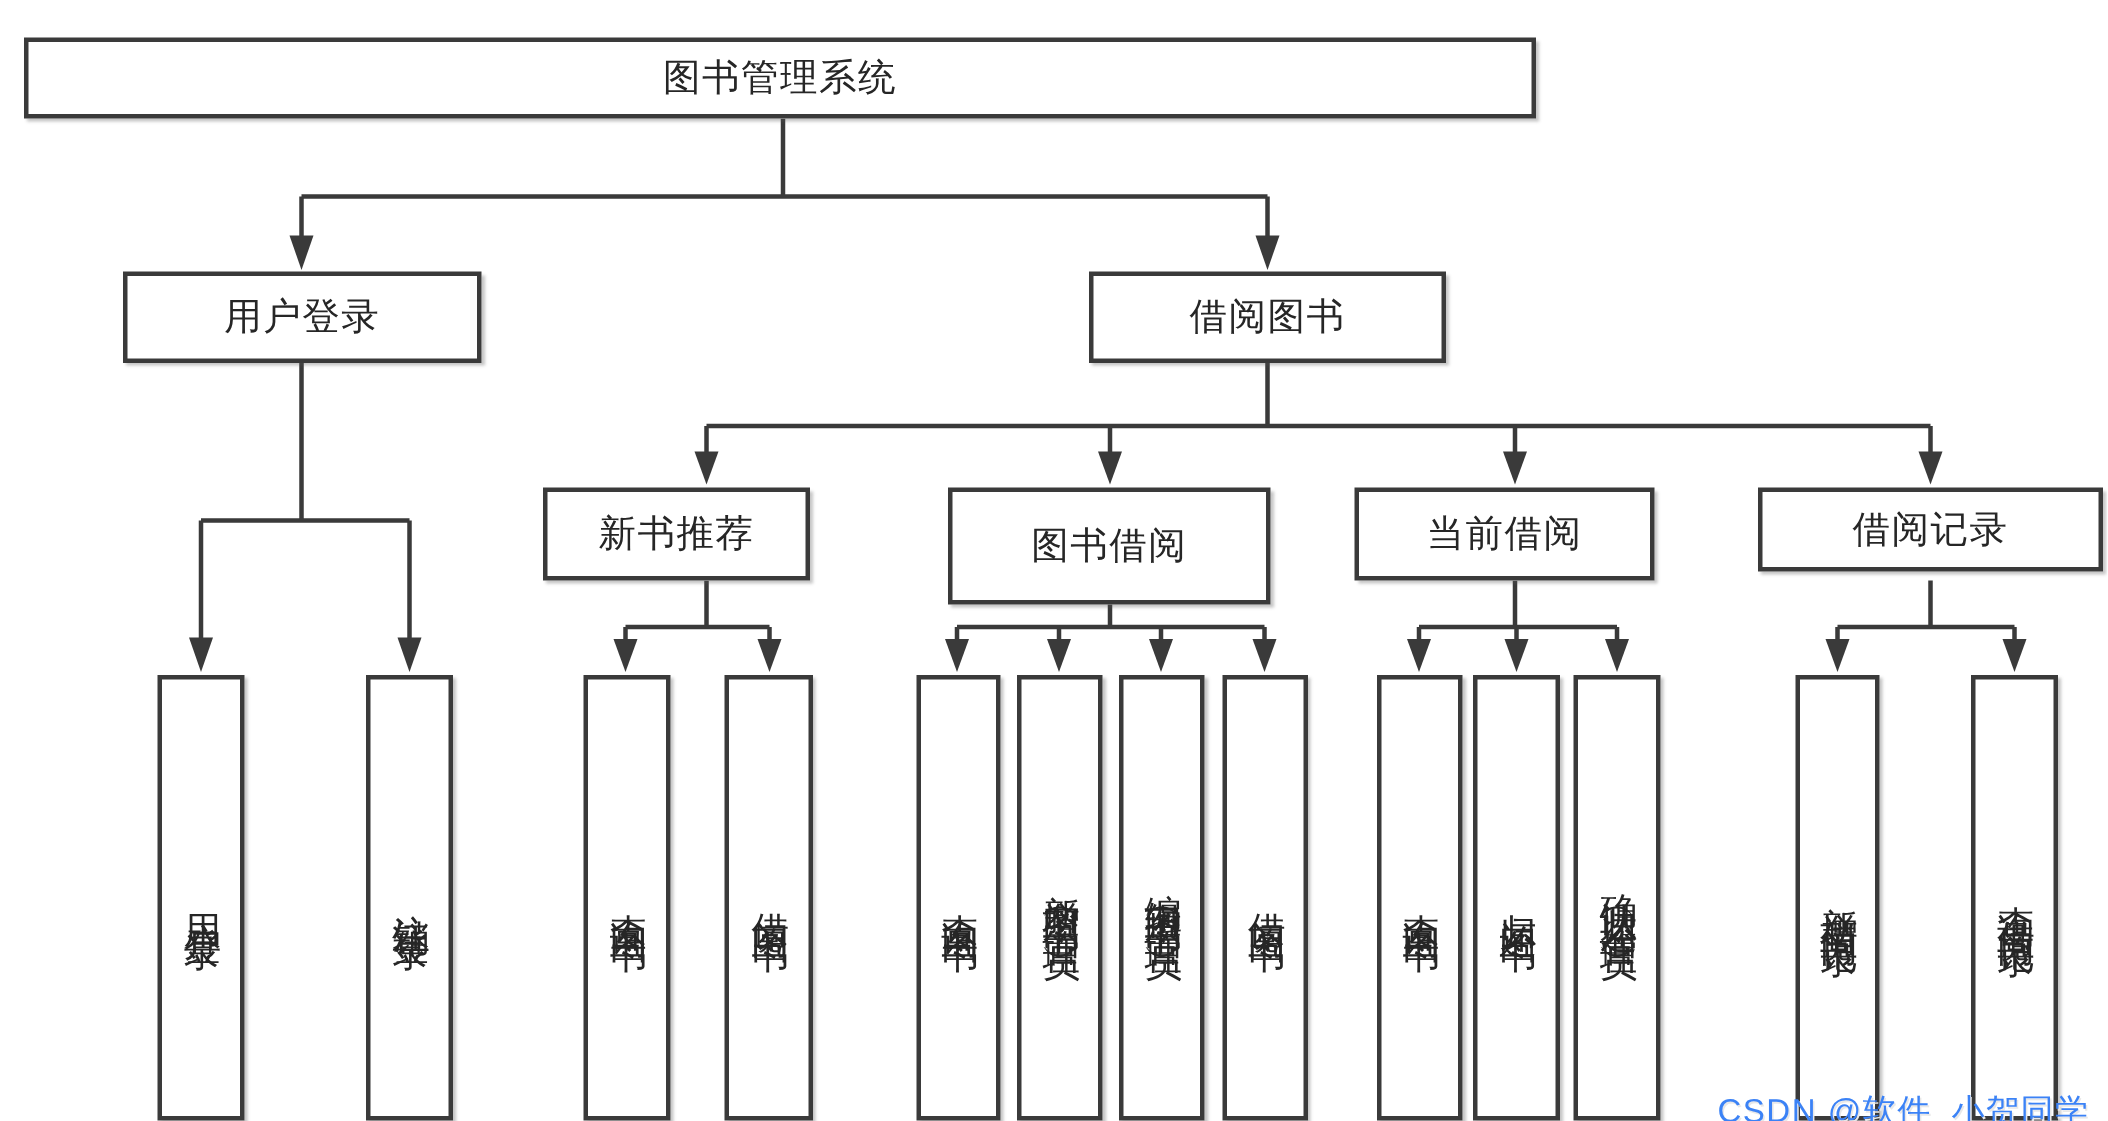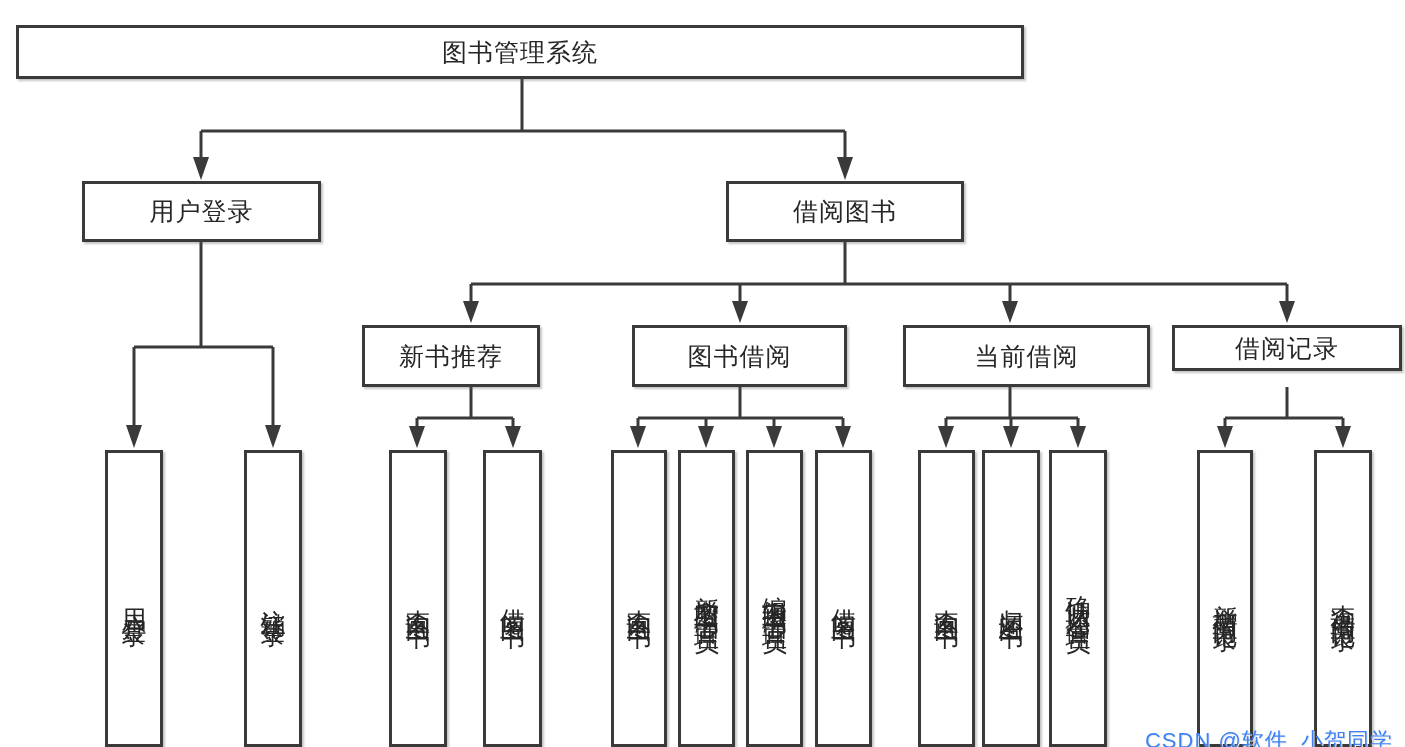--- a/index.html
+++ b/index.html
@@ -85,23 +85,23 @@
     <polygon points="1217,414 1233,414 1225,436"></polygon>
     <polygon points="1335,414 1351,414 1343,436"></polygon>
   </svg>
 
   <div class="box h" style="left:16px;top:13px;width:1008px;height:54px">图书管理系统</div>
 
   <div class="box h" style="left:82px;top:169px;width:239px;height:61px">用户登录</div>
   <div class="box h" style="left:726px;top:169px;width:238px;height:61px">借阅图书</div>
 
   <div class="box h" style="left:362px;top:313px;width:178px;height:62px">新书推荐</div>
-  <div class="box h" style="left:632px;top:313px;width:215px;height:62px">图书借阅</div>
-  <div class="box h" style="left:903px;top:313px;width:247px;height:62px">当前借阅</div>
-  <div class="box h" style="left:1172px;top:313px;width:230px;height:46px">借阅记录</div>
+  <div class="box h" style="left:632px;top:313px;width:215px;height:78px">图书借阅</div>
+  <div class="box h" style="left:903px;top:313px;width:200px;height:62px">当前借阅</div>
+  <div class="box h" style="left:1172px;top:313px;width:230px;height:56px">借阅记录</div>
 
   <div class="box v" style="left:105px;top:438px;width:58px;height:297px">用户登录</div>
   <div class="box v" style="left:244px;top:438px;width:58px;height:297px">注销登录</div>
 
   <div class="box v" style="left:389px;top:438px;width:58px;height:297px">查询图书</div>
   <div class="box v" style="left:483px;top:438px;width:59px;height:297px">借阅图书</div>
 
   <div class="box v" style="left:611px;top:438px;width:56px;height:297px">查询图书</div>
   <div class="box v" style="left:678px;top:438px;width:57px;height:297px">新增图书（管理员）</div>
   <div class="box v" style="left:746px;top:438px;width:57px;height:297px">编辑图书（管理员）</div>

